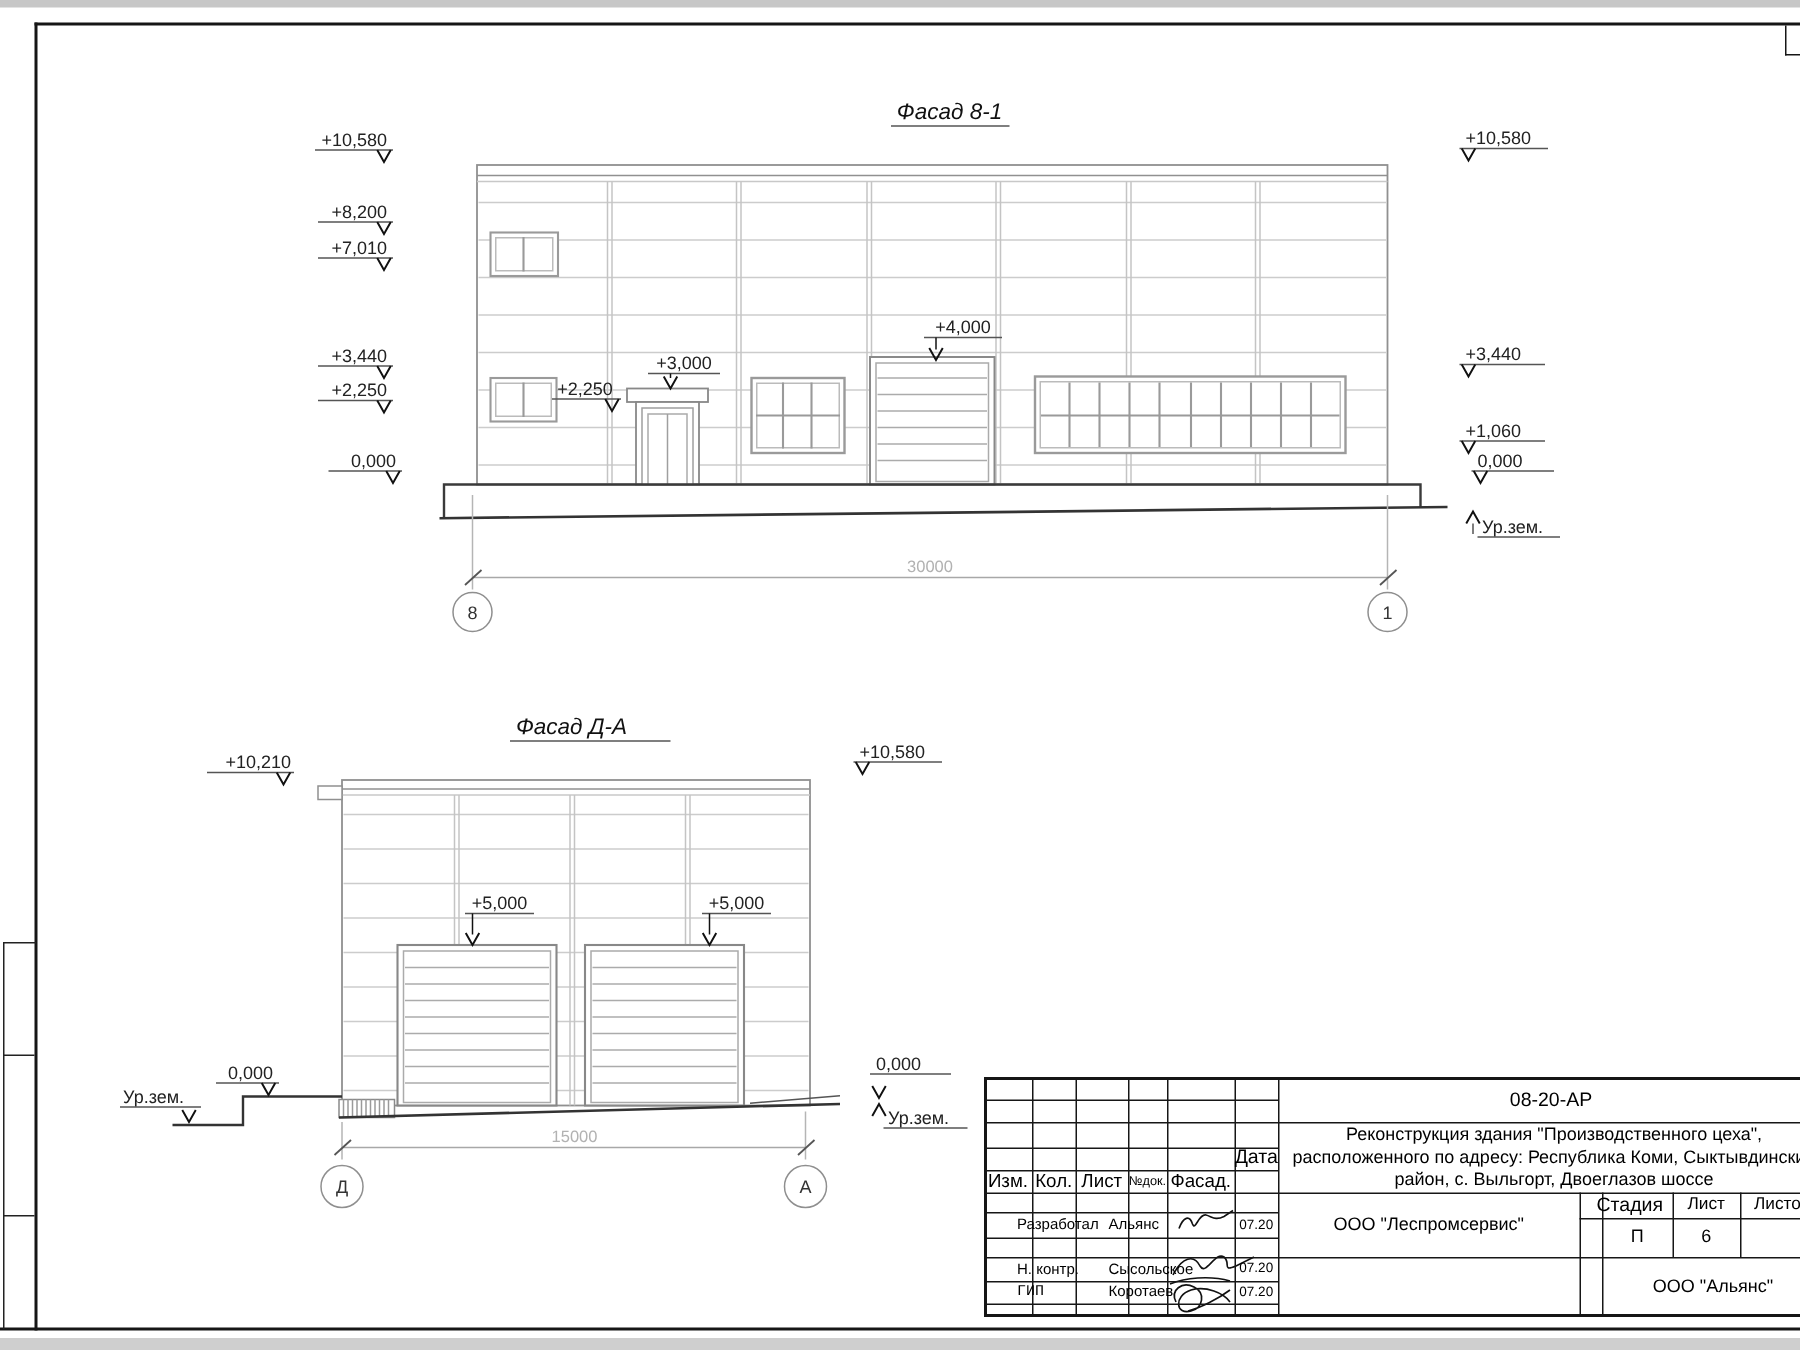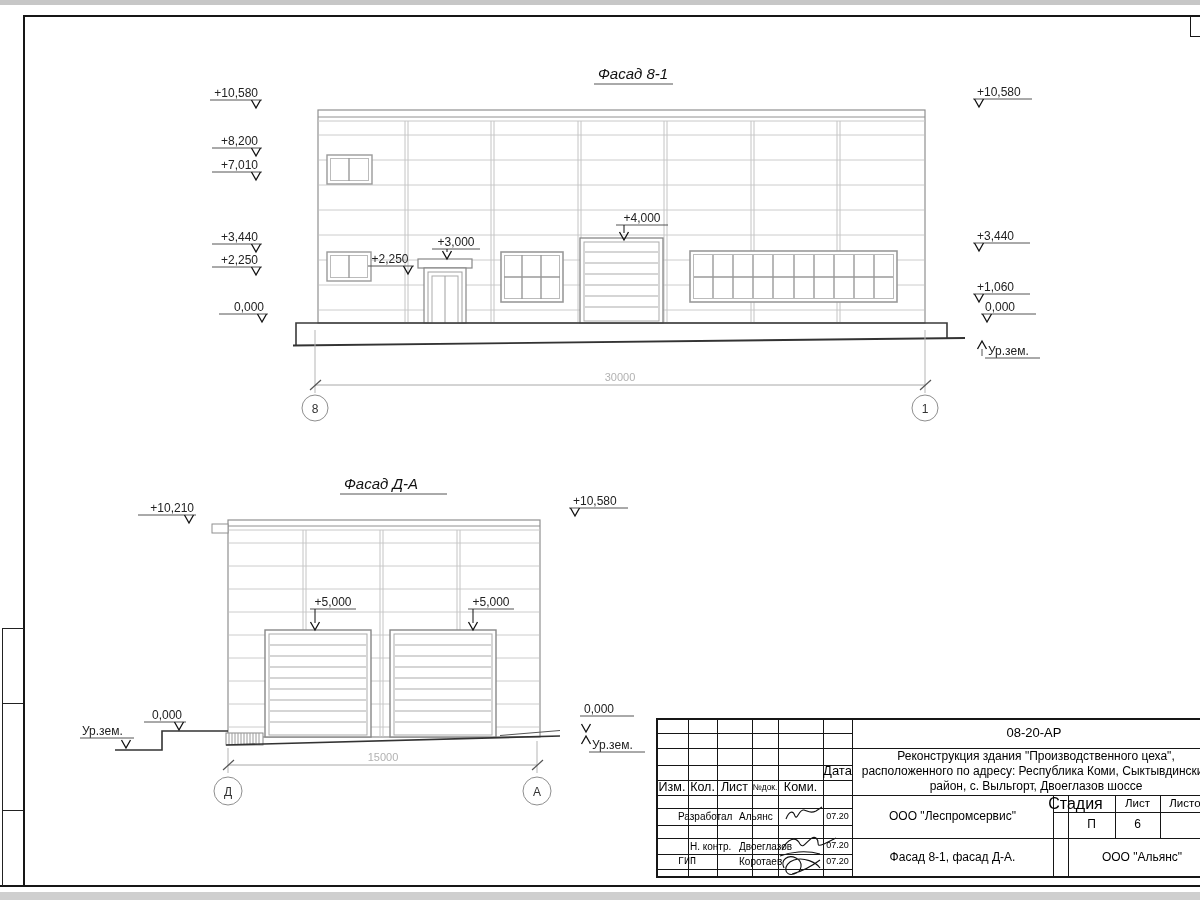--- a/index.html
+++ b/index.html
@@ -370,42 +370,41 @@
   <div class="hl" style="left:397px;top:94px;width:163px;"></div>
   <div class="hl" style="left:0;top:107px;width:196px;"></div>
   <div class="hl" style="left:0;top:120px;width:560px;"></div>
   <div class="hl" style="left:0;top:136px;width:196px;"></div>
   <div class="hl" style="left:0;top:151px;width:196px;"></div>
 
   <div class="cell" style="left:0;top:62px;width:32px;height:15px;font-size:12.5px;">Изм.</div>
   <div class="cell" style="left:32px;top:62px;width:29px;height:15px;font-size:12.5px;">Кол.</div>
   <div class="cell" style="left:61px;top:62px;width:35px;height:15px;font-size:12.5px;">Лист</div>
   <div class="cell tiny" style="left:96px;top:62px;width:26px;height:15px;">№док.</div>
-  <div class="cell" style="left:122px;top:62px;width:45px;height:15px;font-size:12.5px;">Коми.</div>
+  <div class="cell" style="left:122px;top:62px;width:45px;height:15px;font-size:12.5px;">Фасад.</div>
   <div class="cell" style="left:167px;top:46px;width:29px;height:15px;font-size:13px;">Дата</div>
 
   <div class="cell left small" style="left:3px;top:90px;width:57px;height:17px;">Разработал</div>
   <div class="cell left small" style="left:64px;top:90px;width:57px;height:17px;">Альянс</div>
   <div class="cell date" style="left:167px;top:90px;width:29px;height:17px;">07.20</div>
 
-  <div class="cell left small" style="left:3px;top:120px;width:57px;height:16px;margin-left:12px;">Н. контр.</div>
-  <div class="cell left small" style="left:64px;top:120px;width:57px;height:16px;">Двоеглазов</div>
+  <div class="cell left small" style="left:3px;top:120px;width:57px;height:16px;">Н. контр.</div>
+  <div class="cell left small" style="left:64px;top:120px;width:57px;height:16px;">Сысольское</div>
   <div class="cell date" style="left:167px;top:120px;width:29px;height:16px;">07.20</div>
 
   <div class="cell left small" style="left:3px;top:136px;width:57px;height:15px;font-family:Liberation Mono, monospace;">ГИП</div>
   <div class="cell left small" style="left:64px;top:136px;width:57px;height:15px;">Коротаев</div>
   <div class="cell date" style="left:167px;top:136px;width:29px;height:15px;">07.20</div>
 
   <div class="cell" style="left:196px;top:0;width:364px;height:30px;font-size:13px;">08-20-АР</div>
   <div class="cell proj" style="left:196px;top:30px;width:368px;height:47px;">
     <span>Реконструкция здания "Производственного цеха",</span>
     <span>расположенного по адресу: Республика Коми, Сыктывдинский</span>
     <span>район, с. Выльгорт, Двоеглазов шоссе</span>
   </div>
   <div class="cell" style="left:196px;top:77px;width:201px;height:43px;">ООО "Леспромсервис"</div>
-  <div class="cell" style="left:396px;top:77px;width:47px;height:17px;font-size:16px;text-align:right;">Стадия</div>
+  <div class="cell" style="left:407px;top:77px;width:47px;height:17px;font-size:13px;text-align:right;">Стадия</div>
   <div class="cell" style="left:459px;top:77px;width:45px;height:17px;font-size:11.5px;">Лист</div>
   <div class="cell" style="left:504px;top:77px;width:56px;height:17px;font-size:11.5px;">Листов</div>
   <div class="cell" style="left:412px;top:94px;width:47px;height:26px;">П</div>
   <div class="cell" style="left:459px;top:94px;width:45px;height:26px;">6</div>
-  <div class="cell" style="left:196px;top:120px;width:201px;height:40px;">Фасад 8-1, фасад Д-А.</div>
   <div class="cell" style="left:412px;top:120px;width:148px;height:40px;">ООО "Альянс"</div>
 </div>
 
 </body></html>

